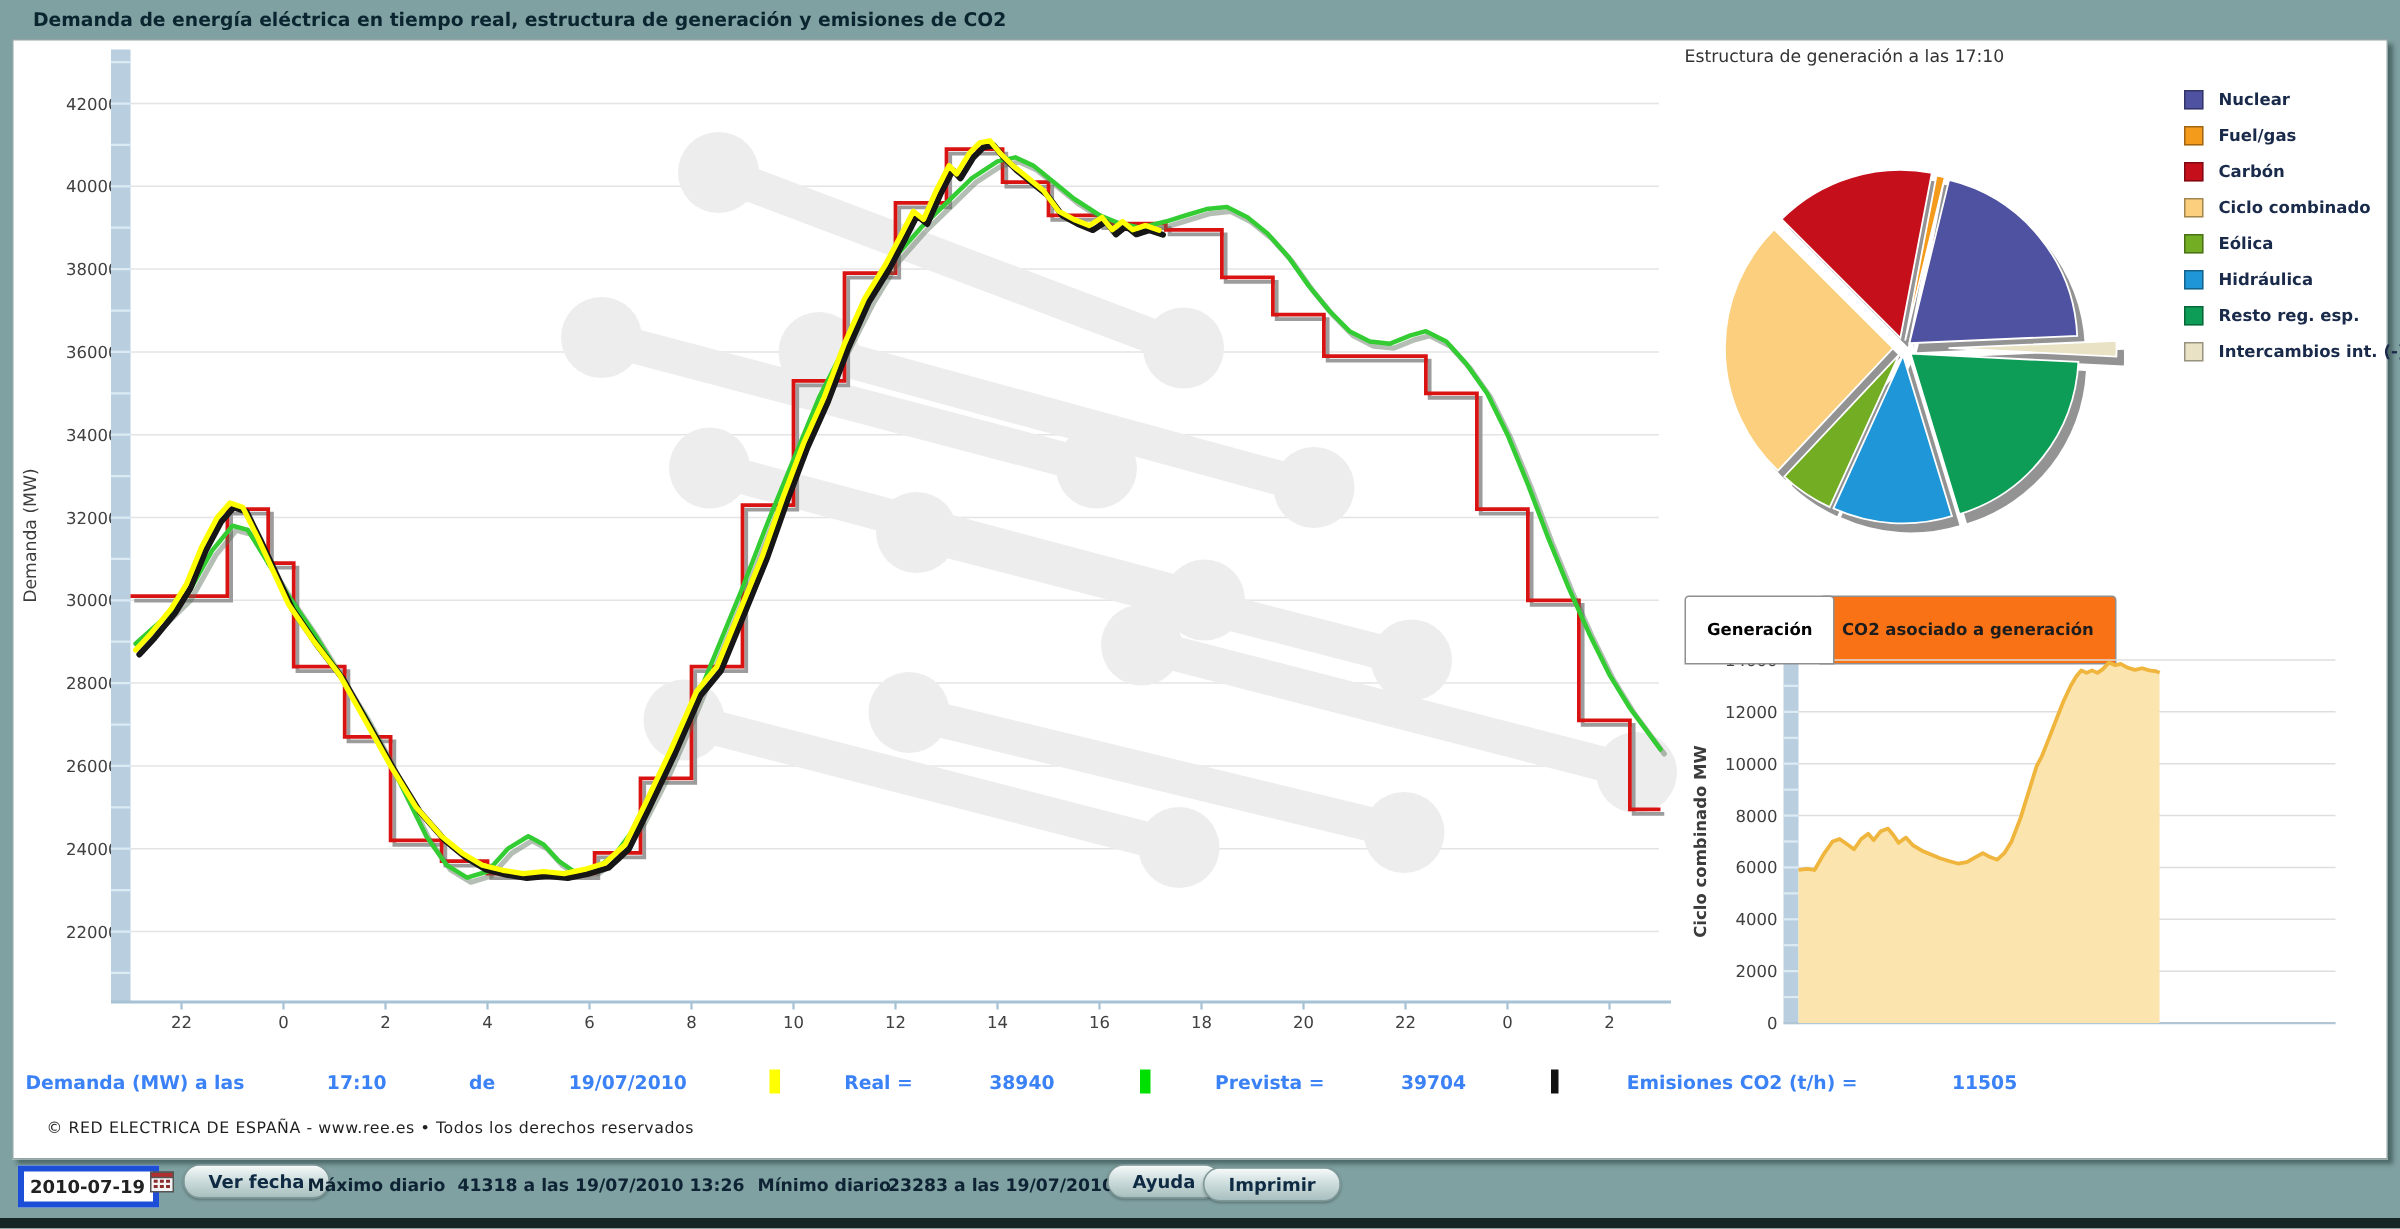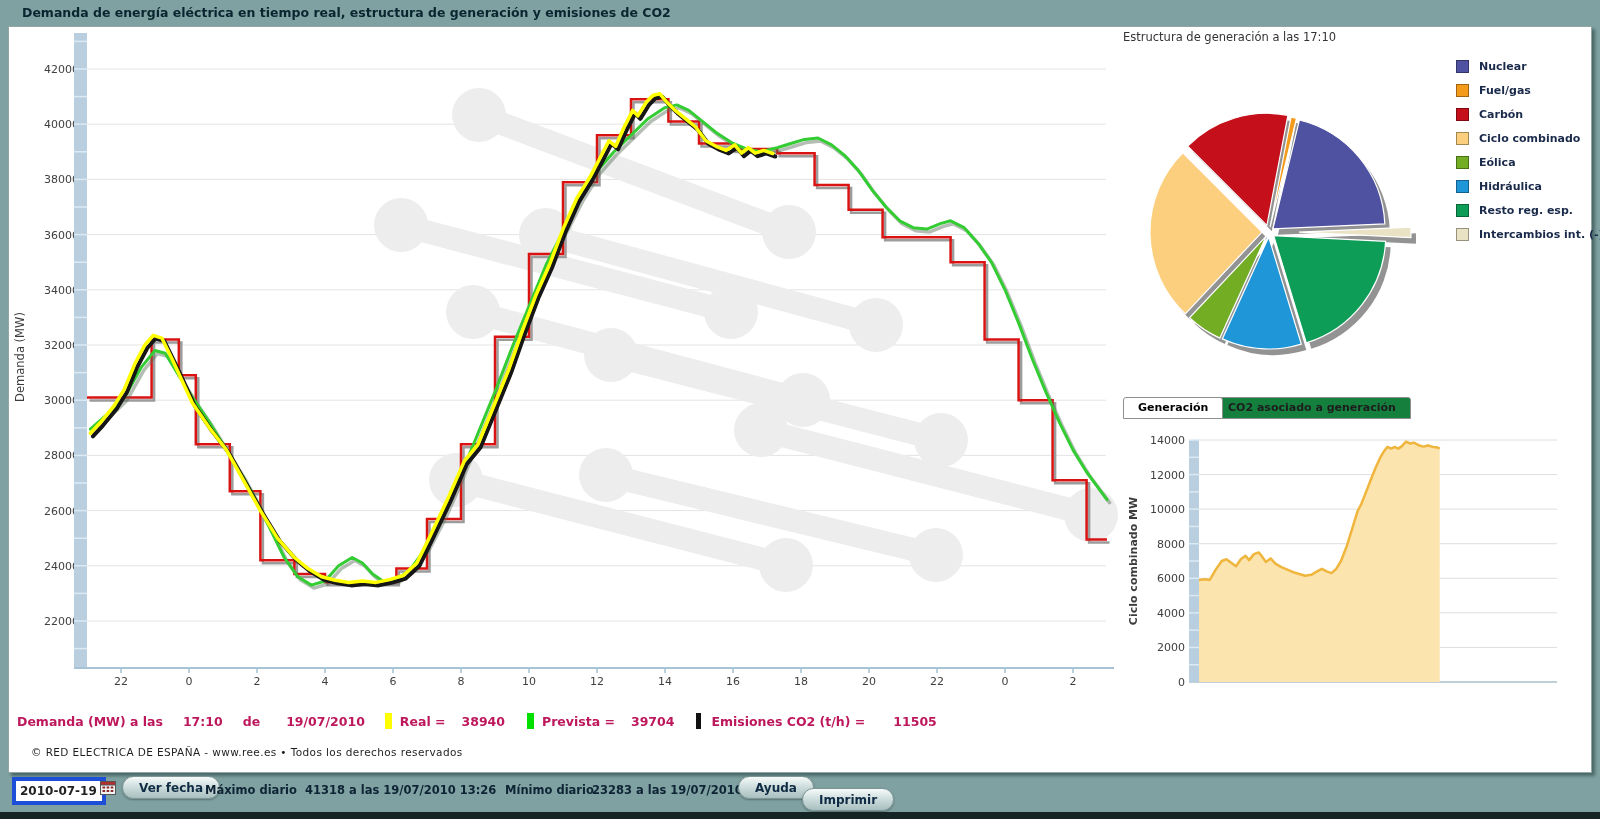--- a/index.html
+++ b/index.html
@@ -19,50 +19,50 @@
     box-shadow:3px 3px 3px rgba(15,35,35,.45);
   }
   #main-svg{position:absolute;left:0;top:0;}
   .pie-title{position:absolute;left:1114px;top:3px;font-size:11.5px;color:#333333;}
   #pie-svg{position:absolute;left:1100px;top:8px;}
   #pie-legend{position:absolute;left:1447px;top:27px;}
   .leg-item{display:flex;align-items:center;height:24px;}
   .leg-swatch{width:11px;height:11px;border:1px solid rgba(0,0,0,.35);margin-right:10px;flex:0 0 auto;}
   .leg-label{font-size:11px;font-weight:bold;color:#1a2a4a;white-space:nowrap;}
   .tab{
-    position:absolute;height:20px;line-height:20px;padding:0 14px;
+    position:absolute;height:20px;line-height:20px;padding:12px 14px;
     font-size:11px;font-weight:bold;border:1px solid #8f8f8f;
     border-radius:3px 3px 0 0;white-space:nowrap;cursor:pointer;
   }
   .tab-active{left:1114px;top:370px;background:#ffffff;color:#000000;z-index:3;}
-  .tab-inactive{left:1204px;top:370px;background:#15803d;color:#1d1d1d;}
+  .tab-inactive{left:1204px;top:370px;background:#f97316;color:#1d1d1d;}
   #ciclo-svg{position:absolute;left:1112px;top:400px;}
   .status{
     position:absolute;left:8px;top:686px;display:flex;align-items:center;
-    font-weight:bold;font-size:12.5px;color:#be185d;white-space:nowrap;
+    font-weight:bold;font-size:12.5px;color:#3b82f6;white-space:nowrap;gap:35px;
   }
   .marker{display:inline-block;width:7px;height:16px;}
   .copyright{position:absolute;left:22px;top:719px;font-size:10.5px;color:#1f1f1f;letter-spacing:.4px;}
   .toolbar{position:absolute;left:0;top:770px;width:100%;height:42px;}
   .date-input{
     position:absolute;left:12px;top:7px;width:78px;height:18px;
     border:4px solid #1d4ed8;font-family:"DejaVu Sans","Liberation Sans",sans-serif;
     font-weight:bold;font-size:12px;color:#222;padding:1px 4px;
   }
   .cal-icon{position:absolute;left:100px;top:10px;cursor:pointer;}
   .pill{
     position:absolute;height:23px;border:1px solid #7e9696;border-radius:12px;
     background:linear-gradient(#f7fafa,#cfdede 45%,#a9bfbf);
     color:#0f2b44;font-weight:bold;font-size:12px;
     font-family:"DejaVu Sans","Liberation Sans",sans-serif;
     padding:0 16px;box-shadow:0 1px 2px rgba(0,0,0,.3);cursor:pointer;
   }
   .btn-ver{left:122px;top:6px;}
   .btn-ayuda{left:738px;top:6px;}
-  .btn-imprimir{left:802px;top:18px;}
+  .btn-imprimir{left:802px;top:8px;}
   .tb-label,.tb-value{position:absolute;top:13px;font-size:11.5px;font-weight:bold;color:#0e2334;white-space:nowrap;text-align:center;}
   .bottom-strip{position:absolute;left:0;top:812px;width:100%;height:7px;background:#152424;}
 </style>
 </head>
 <body>
 
 <div class="header">
   <span class="title">Demanda de energía eléctrica en tiempo real, estructura de generación y emisiones de CO2</span>
 </div>
 
@@ -286,21 +286,21 @@
       <line x1="68" y1="255" x2="436" y2="255" stroke="#b0c6d4" stroke-width="1.5"></line>
       <path d="M78.0 255 L78.0,153.0 L84.0,152.2 L88.7,153.0 L94.7,142.6 L100.7,134.0 L105.4,132.3 L110.2,135.7 L115.0,139.2 L119.8,132.3 L124.5,128.8 L128.1,133.1 L132.9,127.1 L137.7,125.4 L141.2,129.7 L144.8,134.9 L149.6,131.4 L154.4,136.6 L160.3,140.1 L166.3,142.6 L172.3,145.2 L178.2,147.0 L184.2,148.7 L190.2,147.8 L196.1,144.4 L200.9,141.8 L205.7,144.4 L210.5,146.1 L215.2,141.8 L220.0,134.0 L226.0,118.4 L231.9,99.4 L236.7,83.9 L240.3,77.0 L245.1,64.9 L249.8,52.8 L254.6,40.7 L259.4,30.3 L263.0,24.2 L266.5,19.9 L270.1,21.6 L273.7,19.9 L277.3,21.6 L280.9,19.1 L285.0,14.7 L289.2,16.5 L292.8,15.6 L297.6,18.2 L302.3,19.6 L307.1,18.5 L311.9,19.9 L316.7,20.6 L318.7,21.6 L318.7 255 Z" fill="#fbe4ae"></path>
       <polyline points="78.0,153.0 84.0,152.2 88.7,153.0 94.7,142.6 100.7,134.0 105.4,132.3 110.2,135.7 115.0,139.2 119.8,132.3 124.5,128.8 128.1,133.1 132.9,127.1 137.7,125.4 141.2,129.7 144.8,134.9 149.6,131.4 154.4,136.6 160.3,140.1 166.3,142.6 172.3,145.2 178.2,147.0 184.2,148.7 190.2,147.8 196.1,144.4 200.9,141.8 205.7,144.4 210.5,146.1 215.2,141.8 220.0,134.0 226.0,118.4 231.9,99.4 236.7,83.9 240.3,77.0 245.1,64.9 249.8,52.8 254.6,40.7 259.4,30.3 263.0,24.2 266.5,19.9 270.1,21.6 273.7,19.9 277.3,21.6 280.9,19.1 285.0,14.7 289.2,16.5 292.8,15.6 297.6,18.2 302.3,19.6 307.1,18.5 311.9,19.9 316.7,20.6 318.7,21.6" fill="none" stroke="#efb53c" stroke-width="2.5" stroke-linejoin="round"></polyline>
       <text transform="translate(16,134) rotate(-90)" text-anchor="middle" fill="#3c3c3c" font-size="11" font-weight="bold">Ciclo combinado MW</text>
     </svg>
 
   <div class="status">
     <span>Demanda (MW) a las</span>
     <span style="margin-left:20px">17:10</span>
     <span style="margin-left:20px">de</span>
-    <span style="margin-left:26px">19/07/2010</span>
+    <span style="margin-left:14px">19/07/2010</span>
     <span class="marker" style="margin-left:20px;background:#ffff00"></span>
     <span style="margin-left:8px">Real =</span>
     <span style="margin-left:16px">38940</span>
     <span class="marker" style="margin-left:22px;background:#00e000"></span>
     <span style="margin-left:8px">Prevista =</span>
     <span style="margin-left:16px">39704</span>
     <span class="marker" style="margin-left:22px;width:5px;background:#111111"></span>
     <span style="margin-left:10px">Emisiones CO2 (t/h) =</span>
     <span style="margin-left:28px">11505</span>
   </div>

